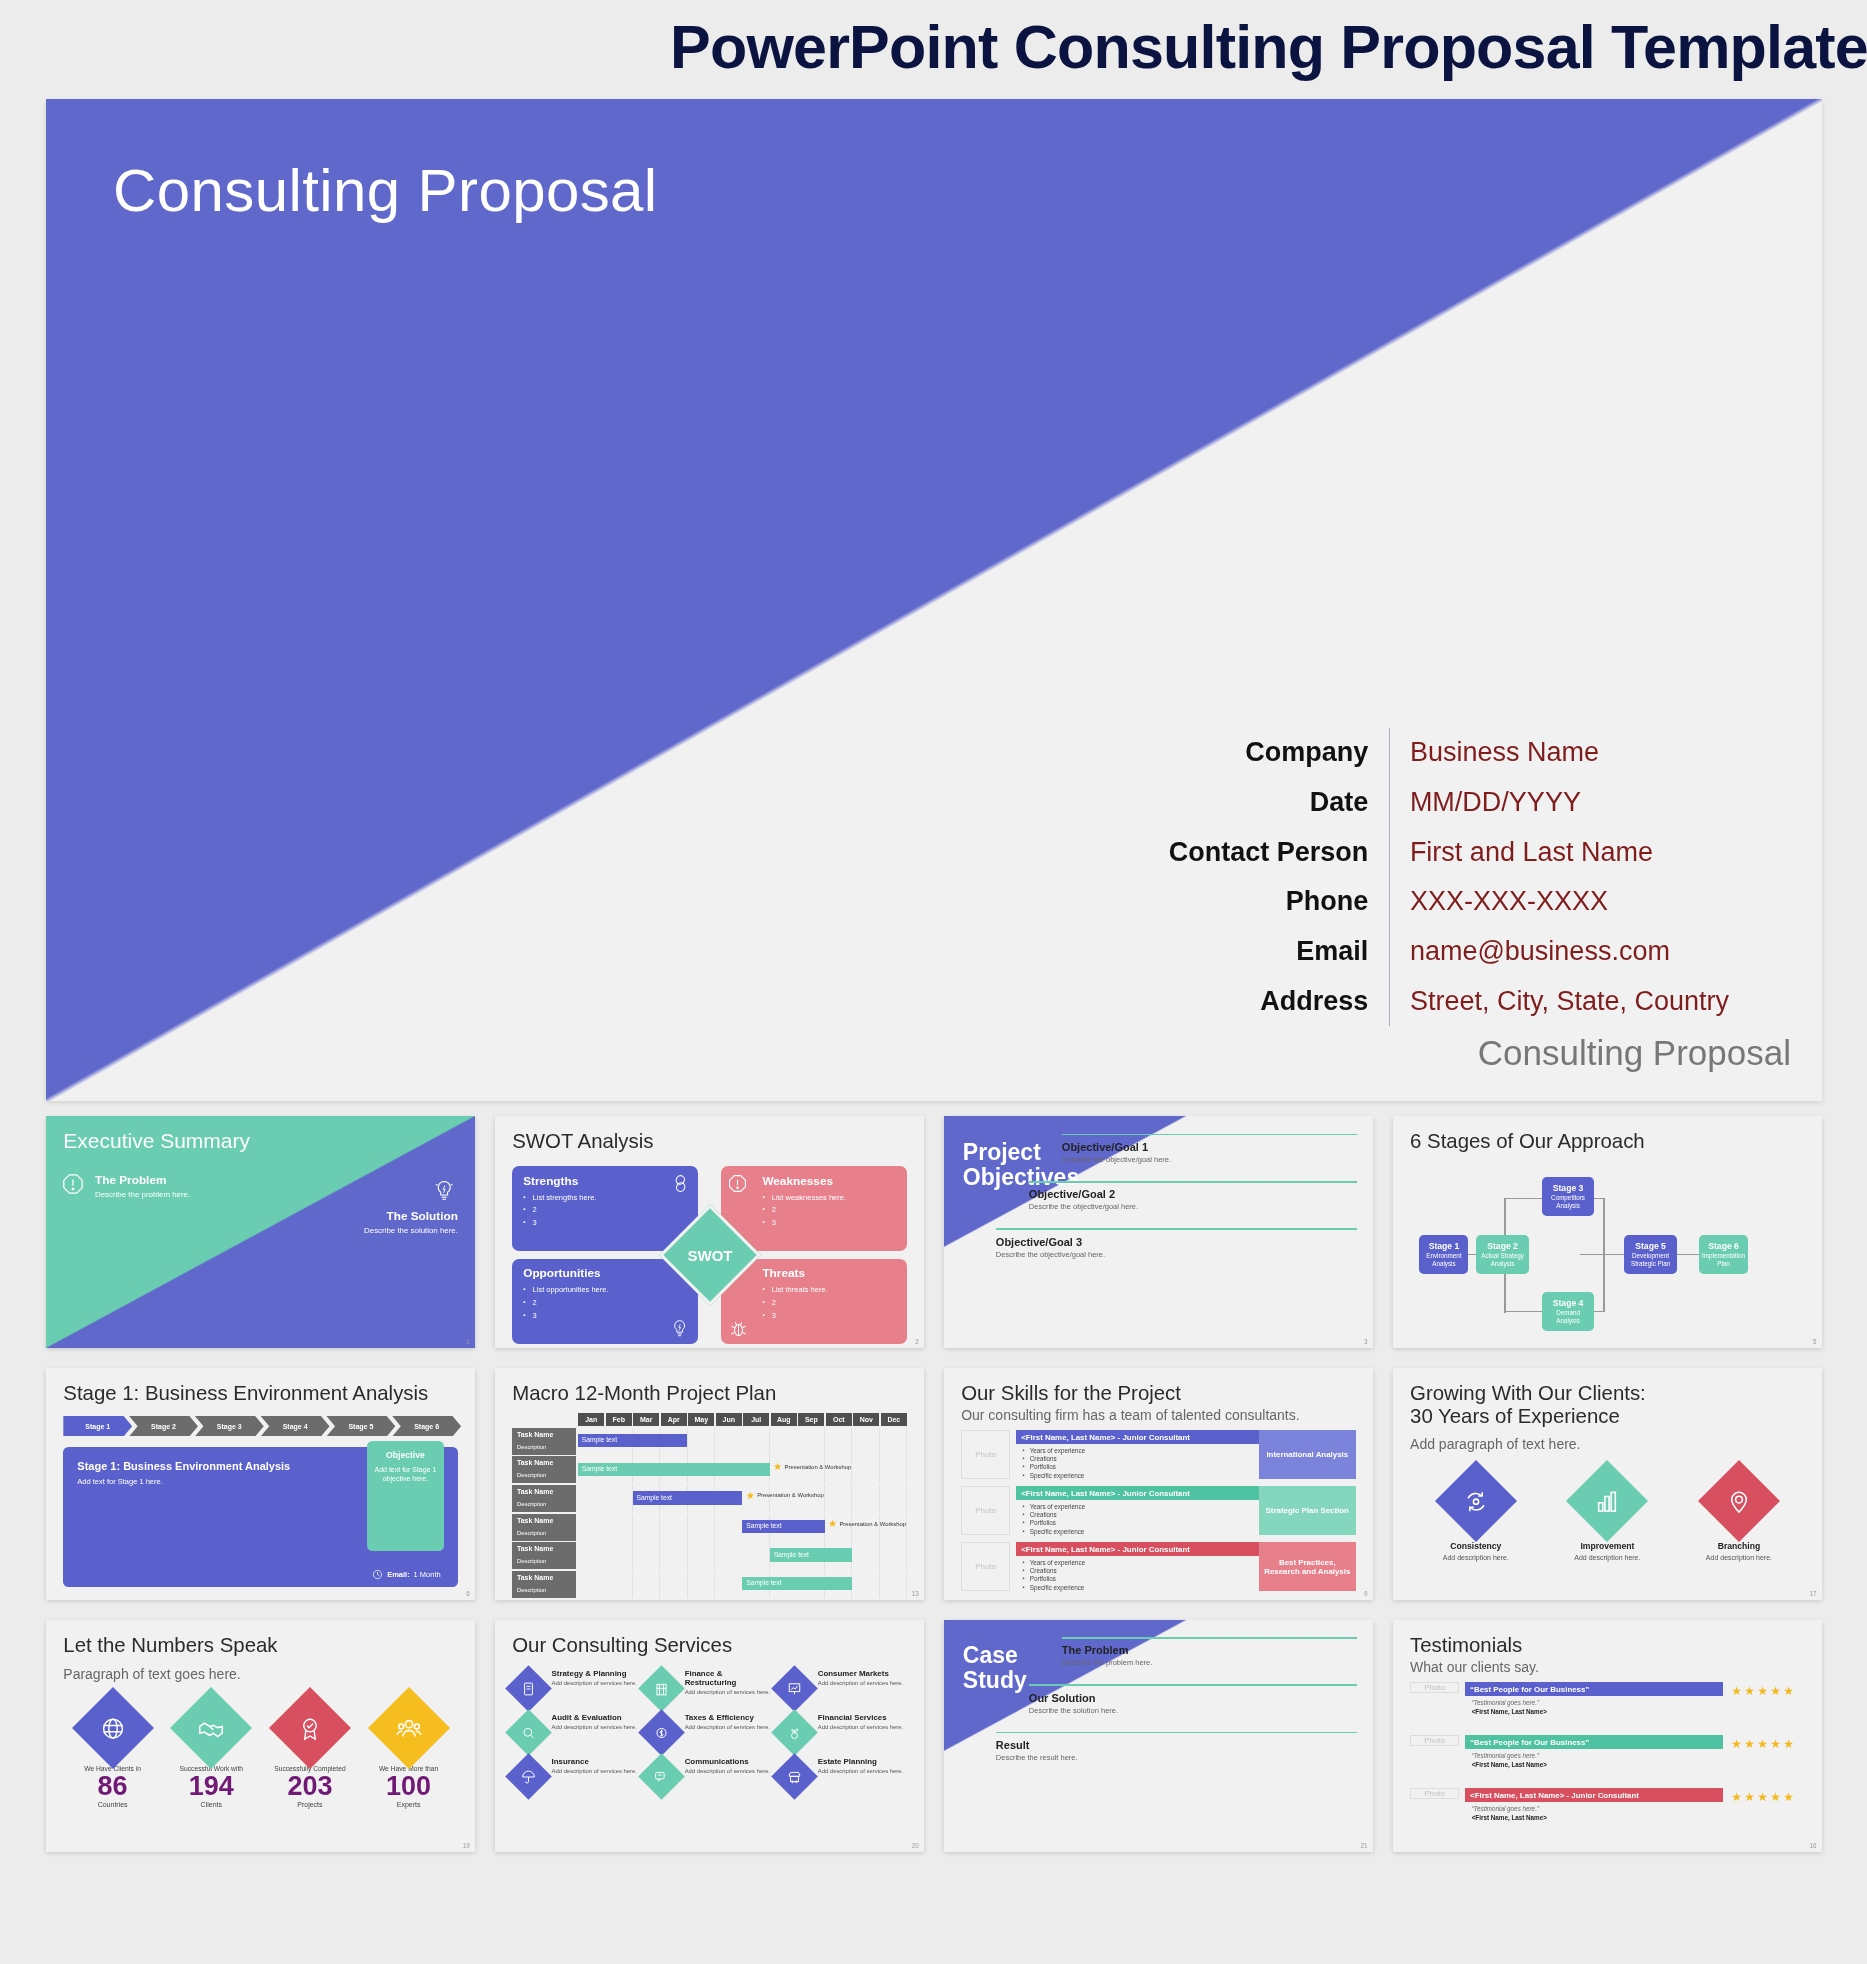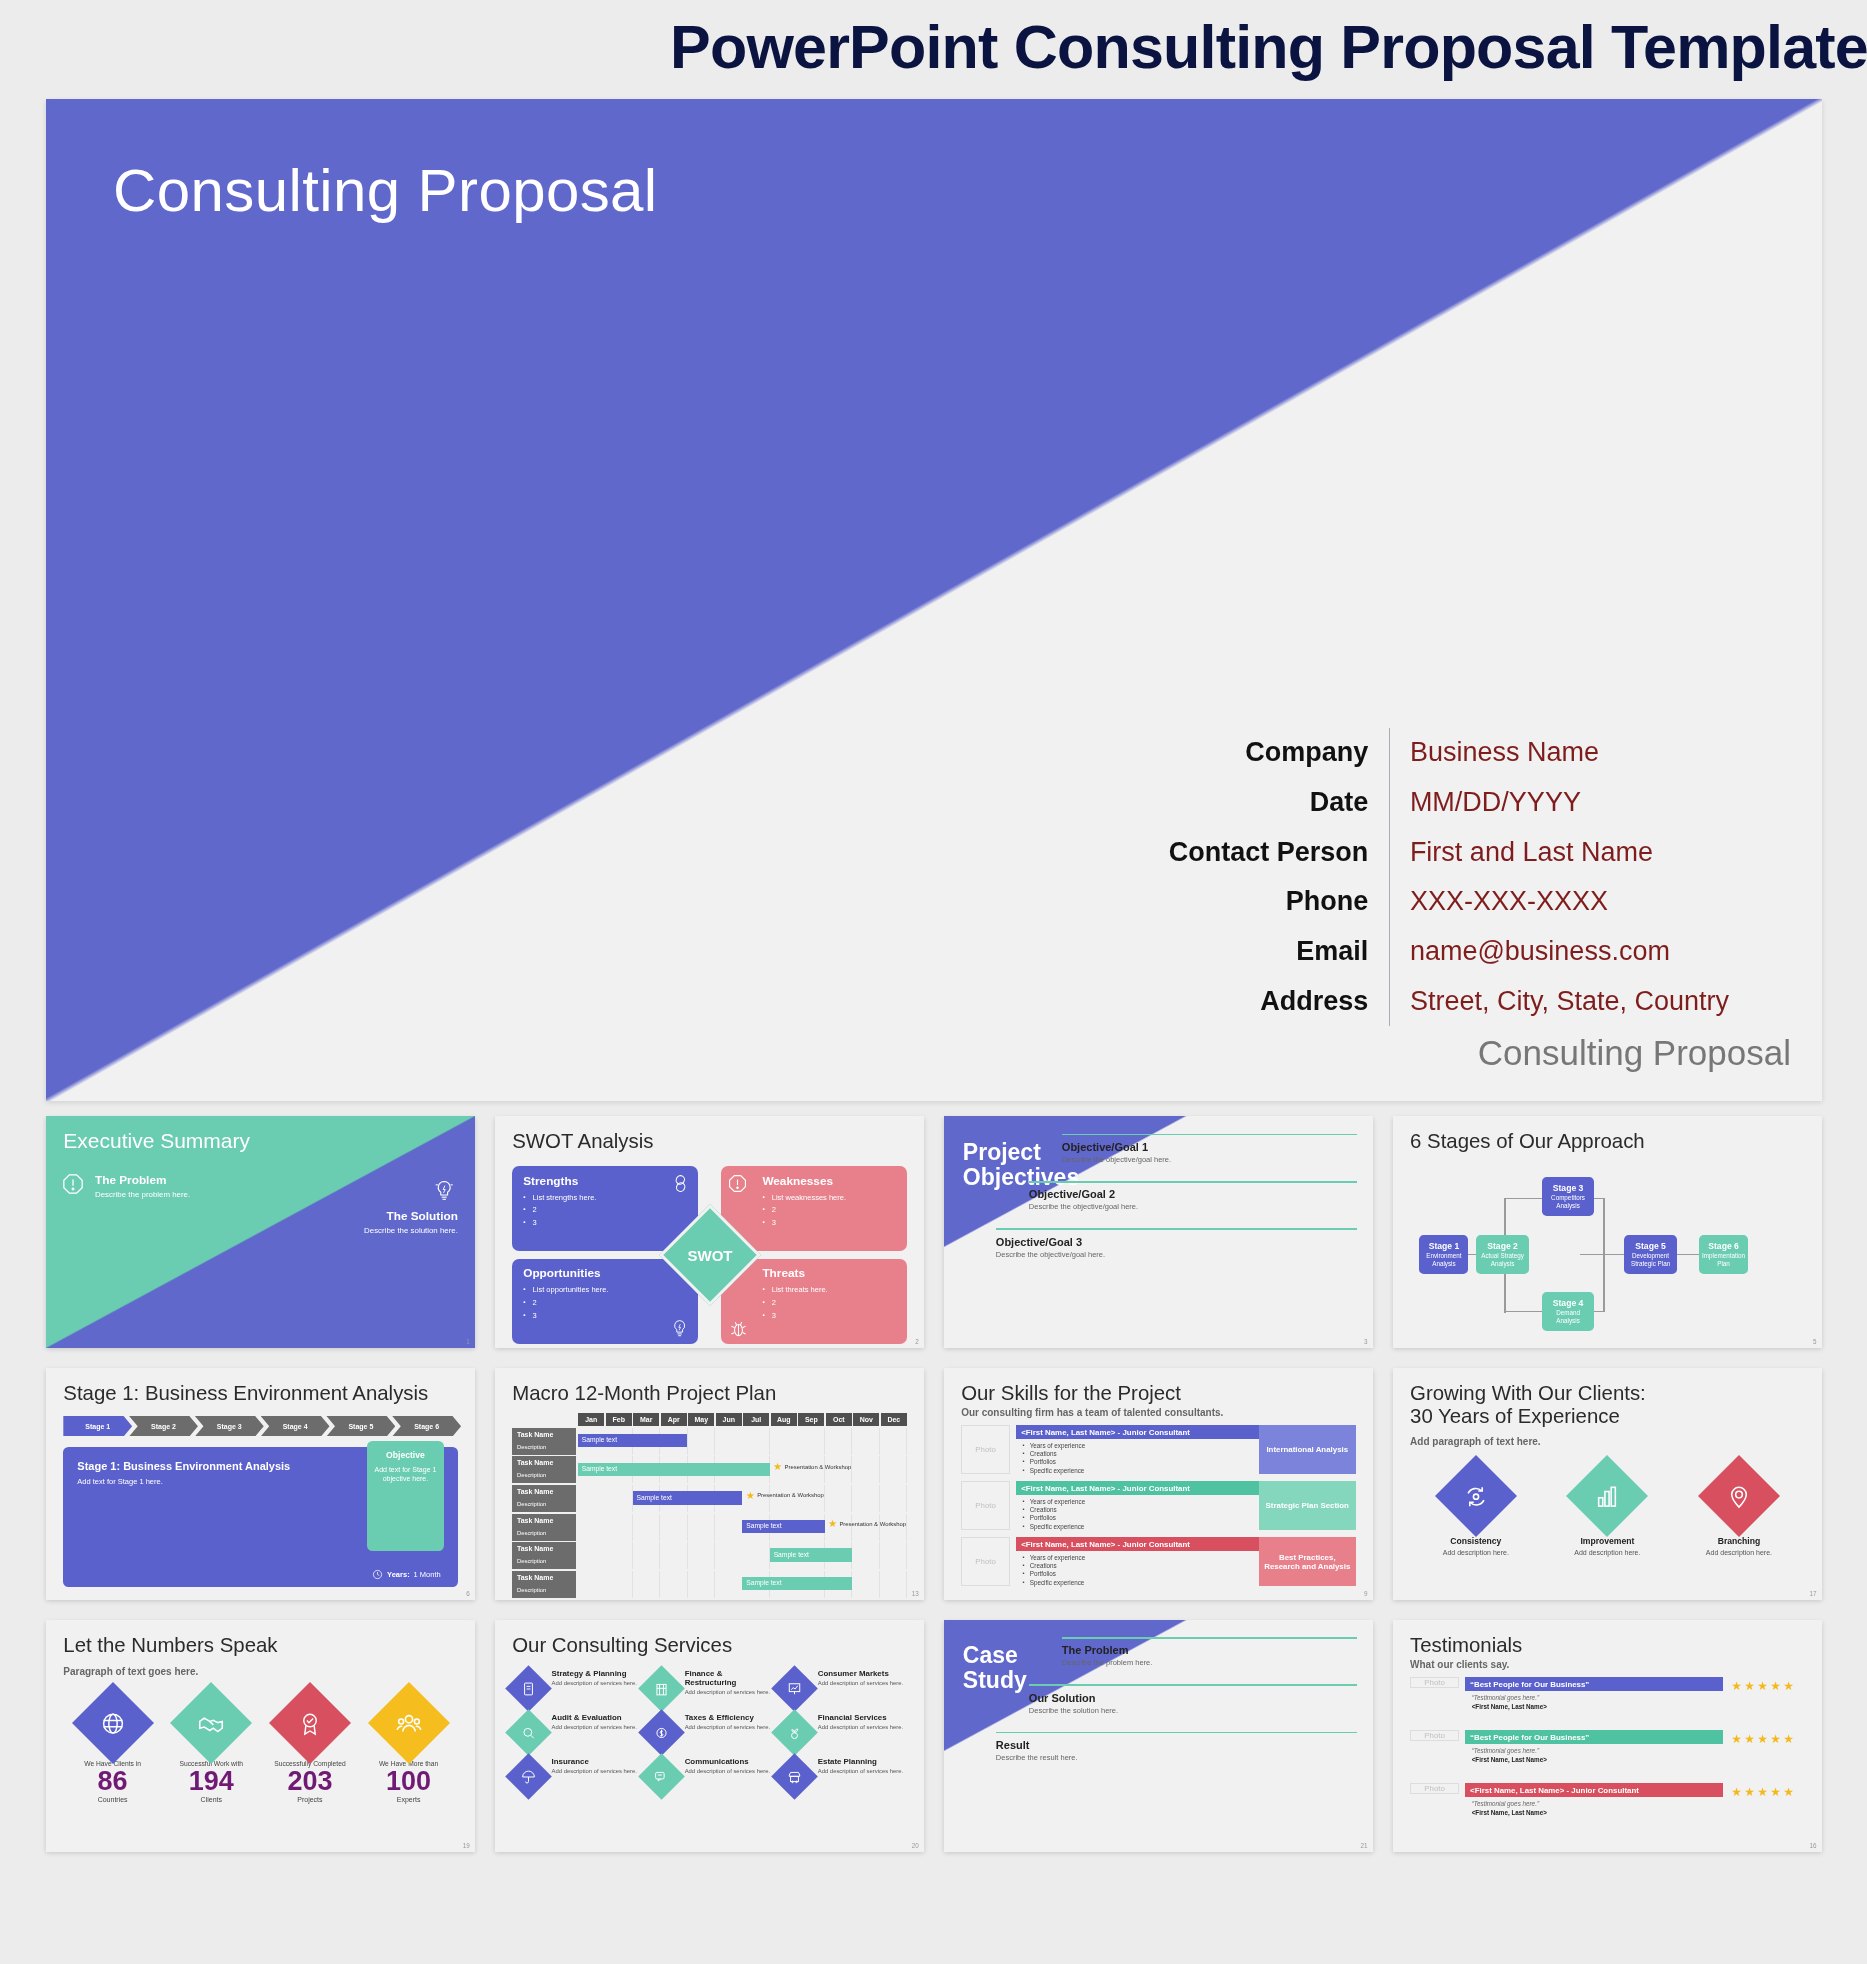--- a/index.html
+++ b/index.html
@@ -57,21 +57,21 @@
   .grid {
     display: grid; grid-template-columns: repeat(4, 1fr);
     gap: 19.7px; padding: 15.7px 46px 17.3px 46px;
   }
   .card {
     position: relative; background: #f1f1f1; height: 232px;
     overflow: hidden; box-shadow: 0 1.6px 4.7px rgba(0,0,0,.16);
   }
   .card-pad { padding: 14px 17.3px; height: 100%; position: relative; }
   .ct { font-size: 20.4px; color: #2b2b2b; font-weight: 300; }
-  .ct-sm { font-size: 10px; color: #666; margin-top: 2.4px; font-weight: bold; }
+  .ct-sm { font-size: 14px; color: #666; margin-top: 2.4px; }
   .pg { position: absolute; right: 5.5px; bottom: 3.1px; font-size: 6.3px; color: #999; }
 
   
   .exec { background: #6ACCB0; }
   .exec-diag { position: absolute; inset: 0;
     background: linear-gradient(to bottom right, transparent 0%, transparent 49.8%, #6068cc 50.2%, #6068cc 100%); }
   .exec-title { position: absolute; left: 17.3px; top: 12.6px; font-size: 21px; color: #fff; font-weight: 300; }
   .exec-prob { position: absolute; left: 49px; top: 57px; }
   .exec-sol { position: absolute; right: 17.3px; top: 93px; text-align: right; }
   .bx-h { font-size: 11.8px; color: #fff; font-weight: bold; }
@@ -427,21 +427,21 @@
         <div class="s1-p">Add text for Stage 1 here.</div>
         <div class="s1-obj">
           <b>Objective</b>
           <p>Add text for Stage 1 objective here.</p>
         </div>
         <div class="s1-time">
           <svg width="11" height="11" viewBox="0 0 24 24" fill="none" stroke="#fff" stroke-width="1.6">
             <circle cx="12" cy="12" r="9"></circle>
               <polyline points="12,6.5 12,12 16,14"></polyline>
           </svg>
-          <b>Years:</b>
+          <b>Email:</b>
           <span>1 Month</span>
         </div>
       </div>
     </div>
     <div class="pg">6</div>
   </div>
 
   <div class="card">
     <div class="card-pad">
       <div class="ct">Macro 12-Month Project Plan</div>

